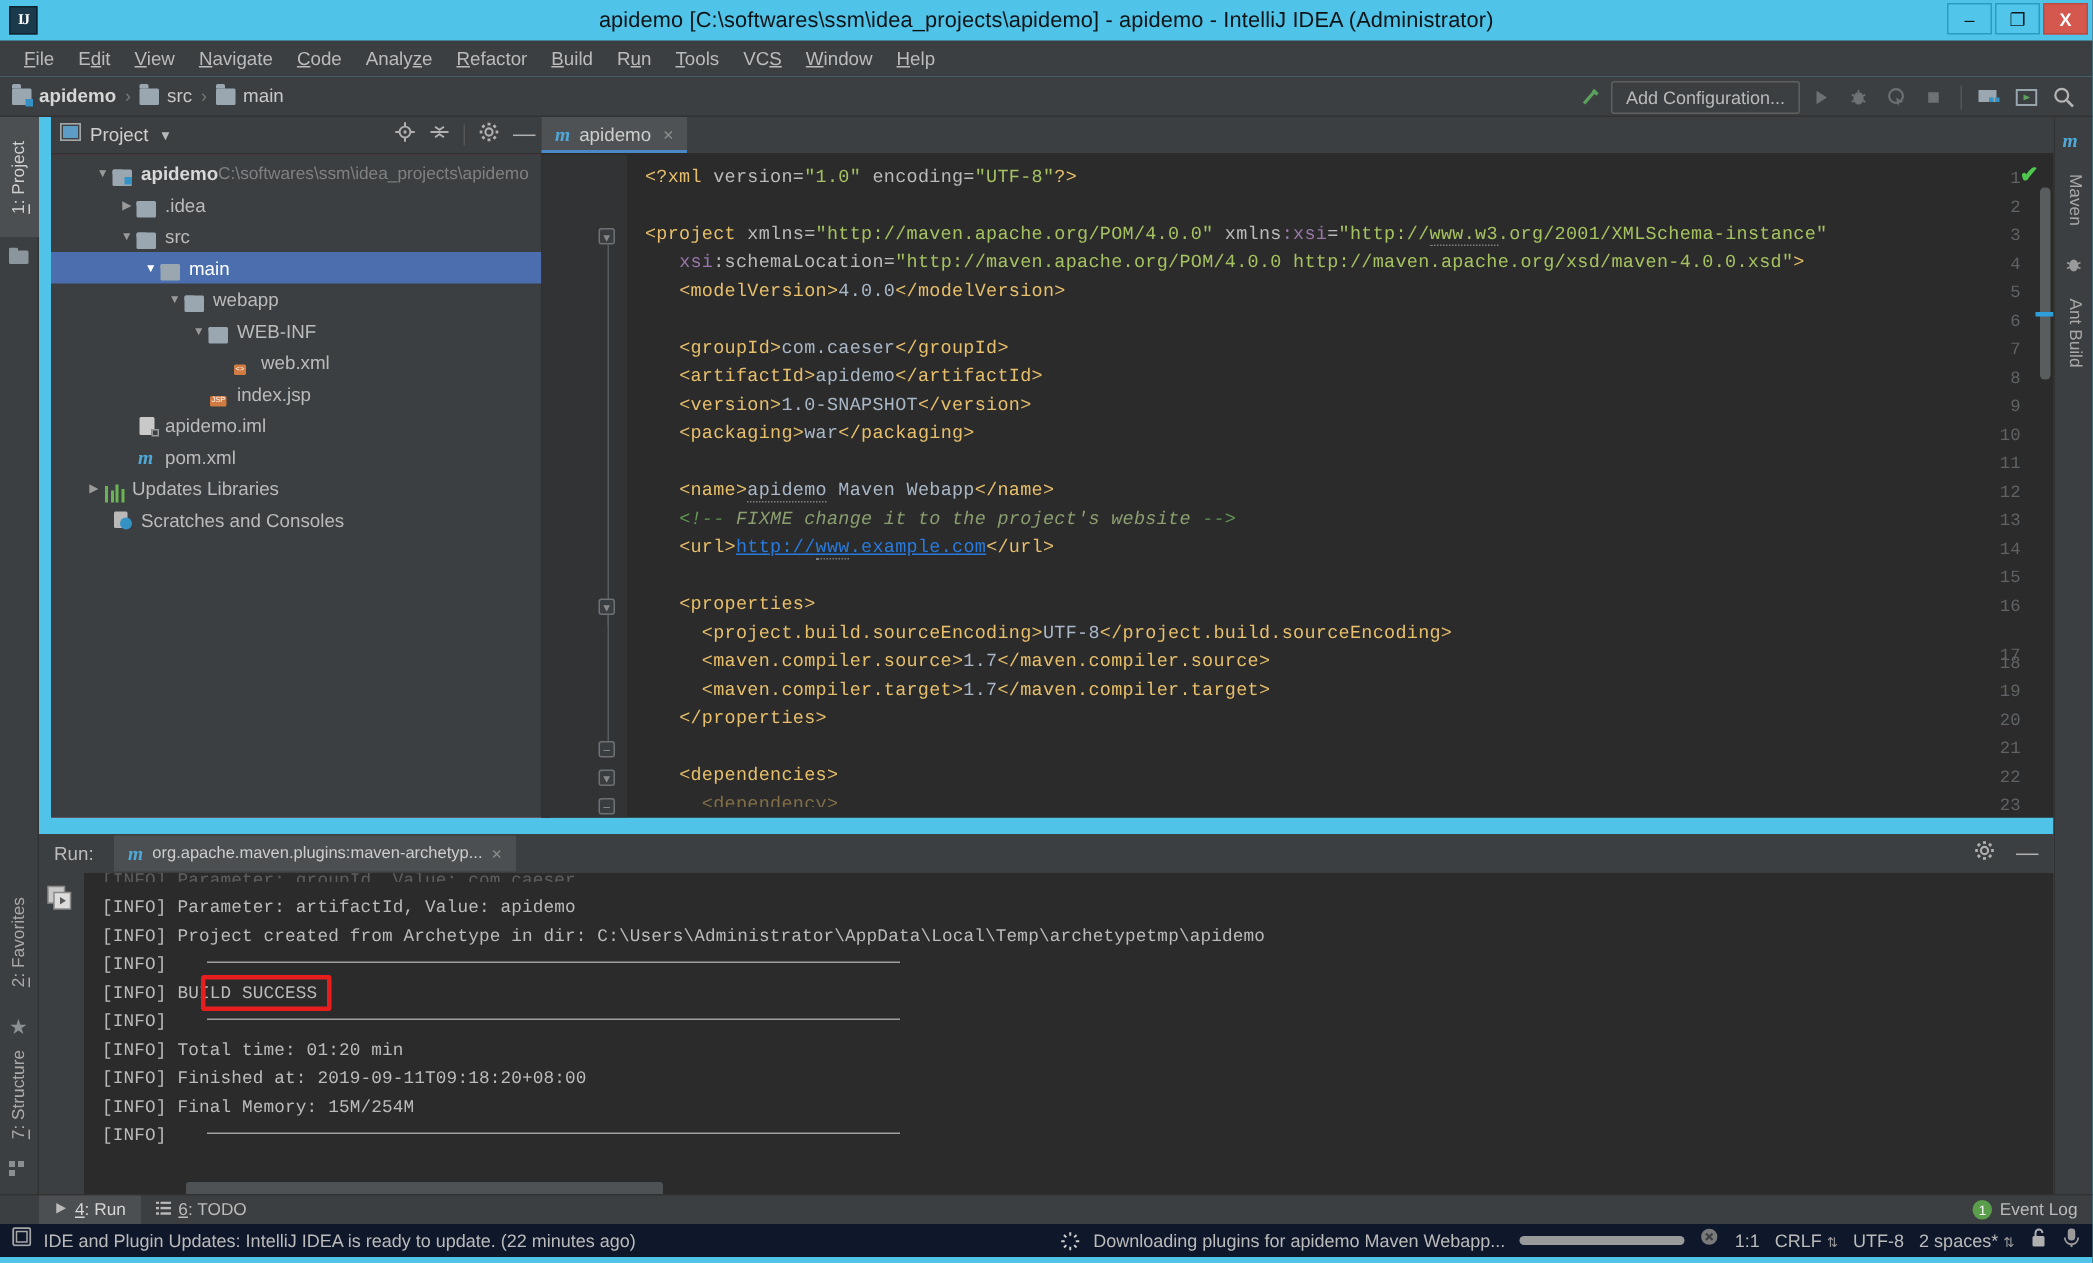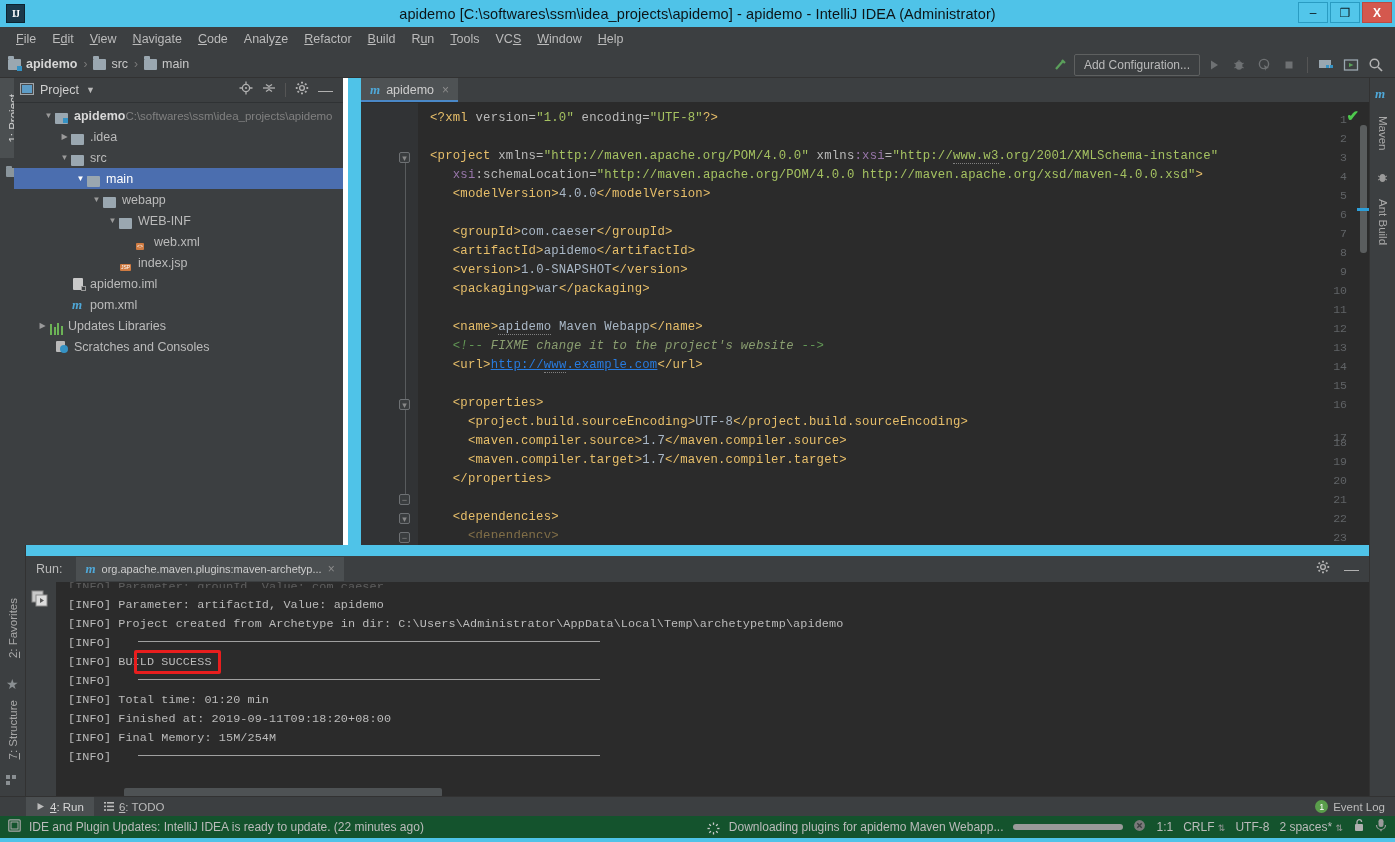--- a/index.html
+++ b/index.html
@@ -87,22 +87,22 @@
   .vtab u { text-decoration: underline; }
 
   
   .rightstrip {
     position: absolute; right: 0; top: 78px; width: 26px; bottom: 46px;
     background: #3c3f41; border-left: 1px solid #323232;
   }
 
   
   .projpanel {
-    position: absolute; left: 14px; top: 78px; width: 334px; height: 467px;
-    background: #b91c1c; border-right: 5px solid #ffffff;
+    position: absolute; left: 34px; top: 78px; width: 334px; height: 467px;
+    background: #b91c1c; border-right: 1px solid #ffffff;
   }
   .proj-header {
     height: 25px; display: flex; align-items: center; padding: 0 6px;
     background: #3c3f41; border-bottom: 1px solid #2f3234;
   }
   .proj-title { font-size: 12.5px; color: #cfcfcf; margin-left: 6px; }
   .proj-caret { margin-left: 7px; color: #b9b9b9; font-size: 9px; }
   .proj-tools { margin-left: auto; display: flex; align-items: center; gap: 9px; padding-right: 4px; }
   .proj-tree { position: absolute; top: 25px; left: 0; right: 0; bottom: 0; background: #3c3f41; overflow: hidden; }
   .trow {
@@ -198,21 +198,21 @@
     background: #3c3f41; display: flex; align-items: center; padding-left: 26px;
     border-top: 1px solid #323232;
   }
   .stab { display:flex; align-items:center; gap:5px; font-size:11.5px; color:#bbbbbb; padding: 2px 10px; height: 20px;}
   .stab.active { background:#4b4f51; color:#d6d6d6; }
   .stab u { text-decoration: underline; }
   .event-log { margin-left:auto; display:flex; align-items:center; gap:5px; padding-right:10px; font-size:11.5px; color:#bbbbbb; }
   .badge-green { width:13px;height:13px;border-radius:50%;background:#5a9e4b;color:#fff;font-size:9px;display:flex;align-items:center;justify-content:center; }
   .statusbar {
     position: absolute; left: 0; bottom: 4px; width: 1395px; height: 22px;
-    background: #14532d; display: flex; align-items: center; padding-left: 8px; gap: 8px;
+    background: #0f172a; display: flex; align-items: center; padding-left: 8px; gap: 8px;
   }
   .sb-txt { font-size: 12px; color: #bbbbbb; }
   .sb-right { margin-left:auto; display:flex; align-items:center; gap:10px; padding-right:8px; }
   .pbar { width: 110px; height: 6px; background:#9a9a9a; border-radius:3px; }
   .bottom-blue { position:absolute; left:0; bottom:0; width:1395px; height:4px; background:#4fc3e8; }
 
   .spinner { display:inline-block; width:12px; height:12px; position: relative; }
 </style>
 </head>
 <body>

